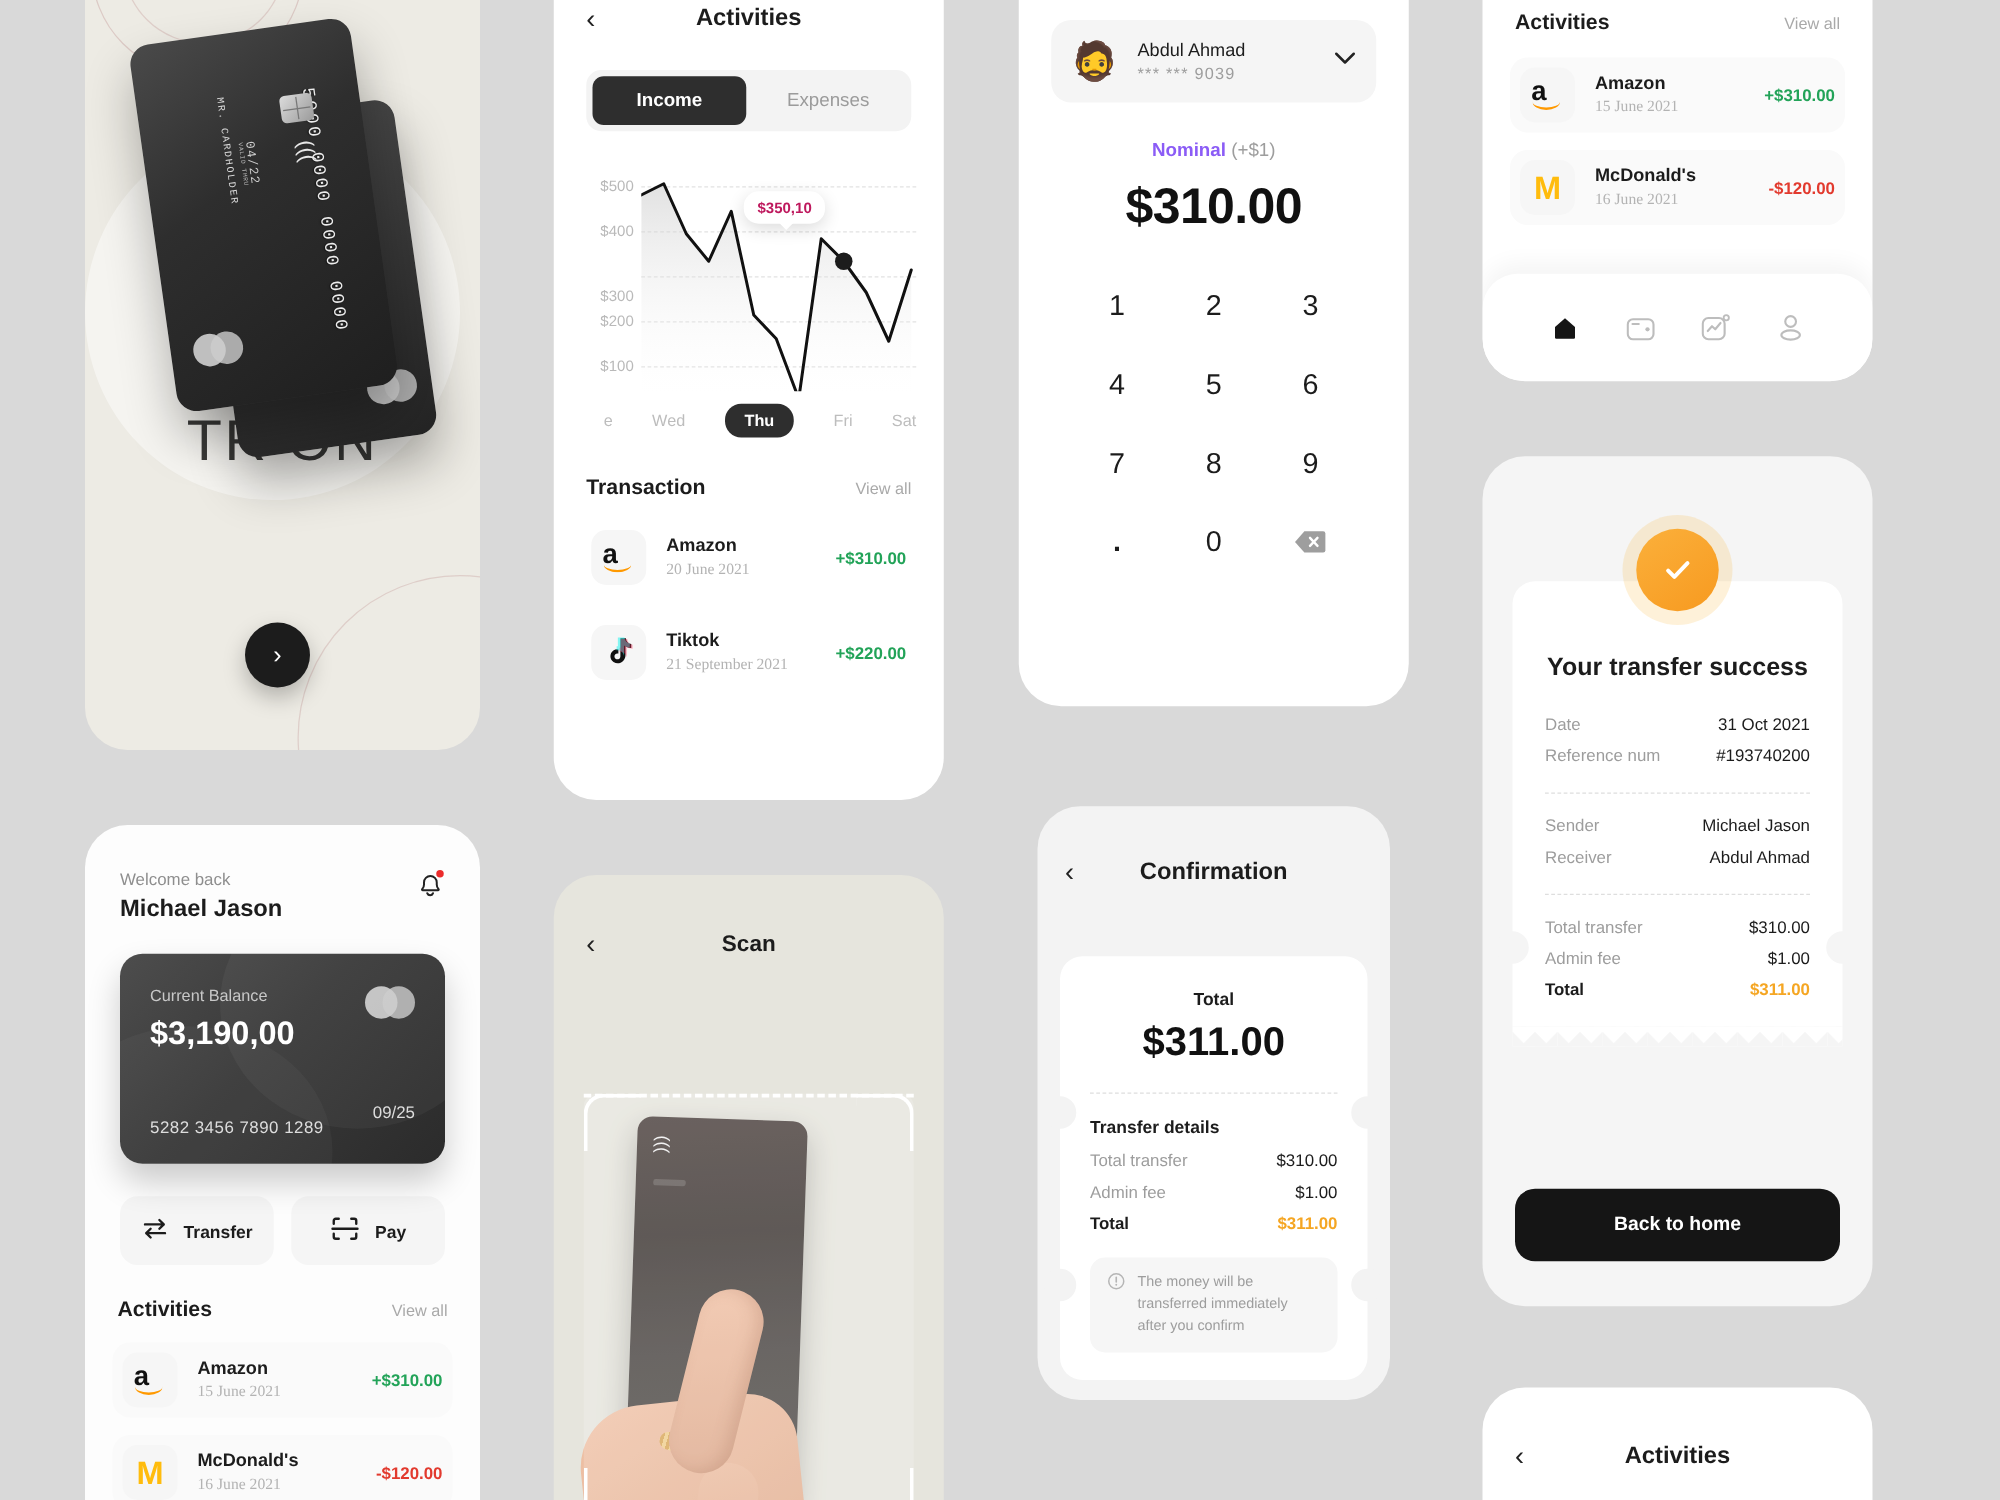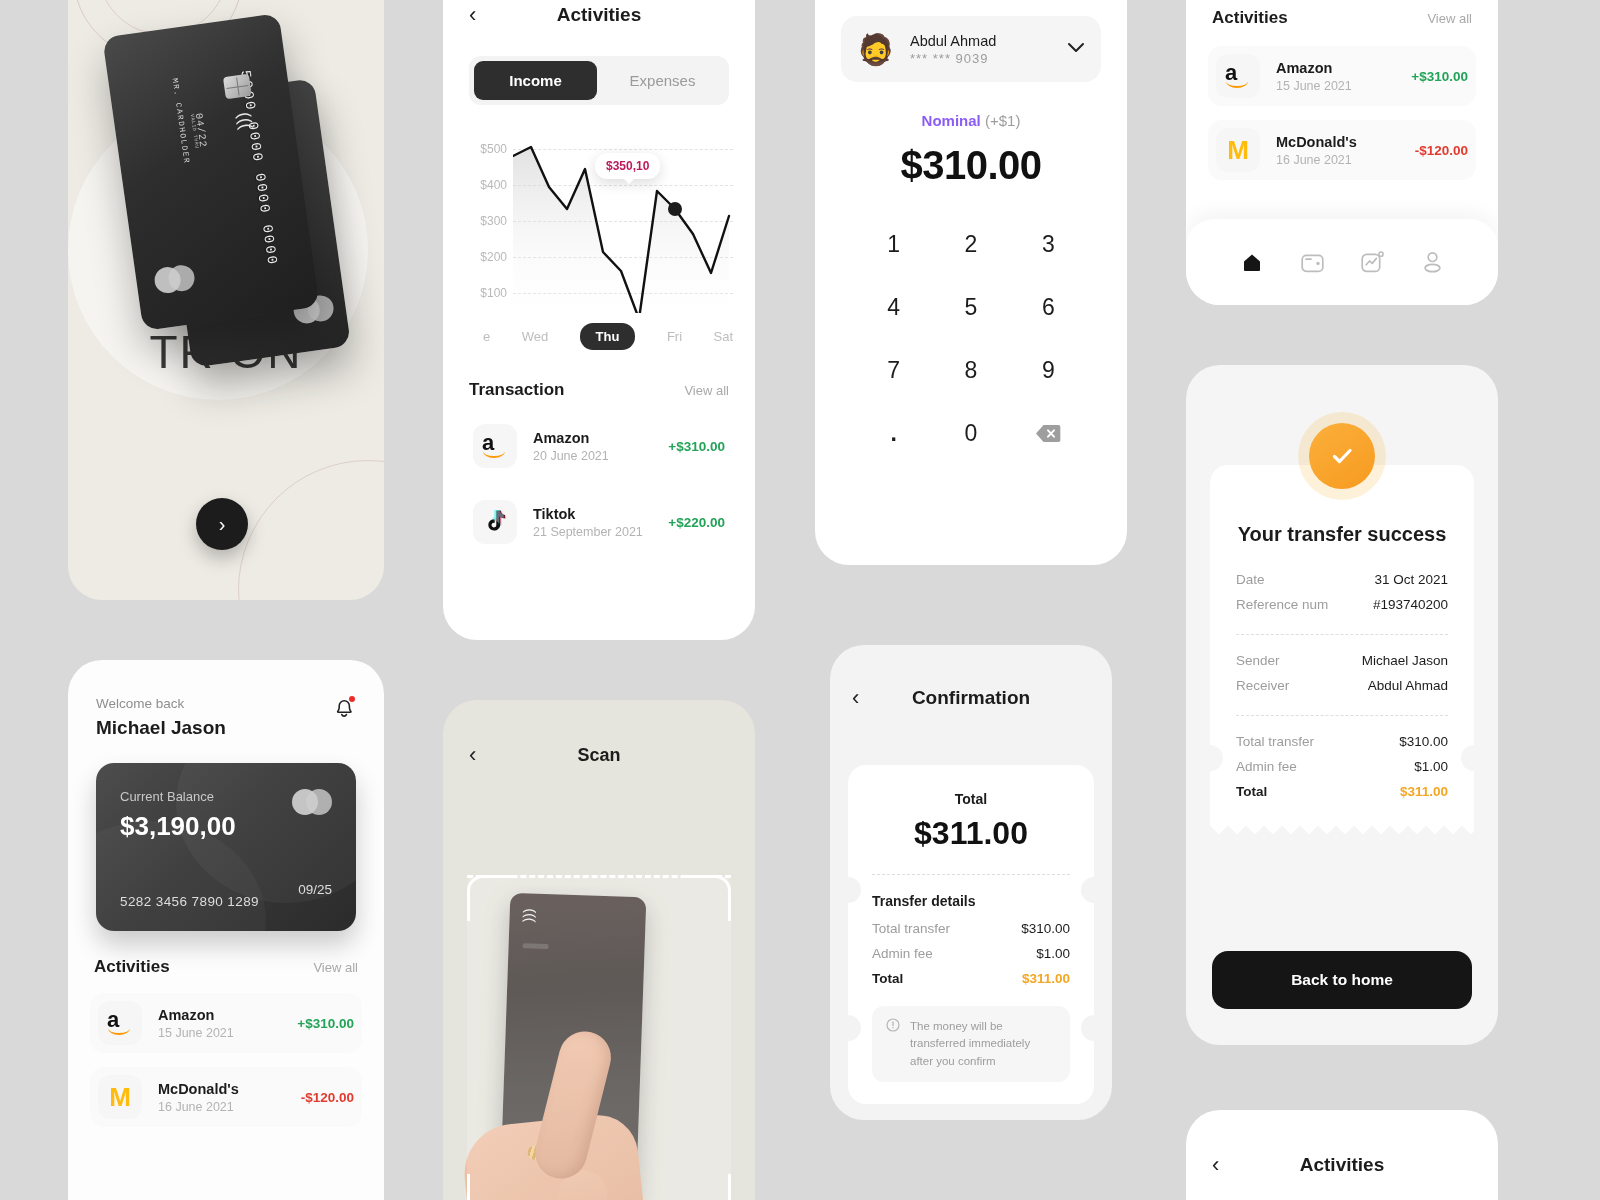--- a/index.html
+++ b/index.html
@@ -107,21 +107,21 @@
   .sec-link { font-size: 13px; color:#a9a9a9; }
 
   .tx-row { display:flex; align-items:center; margin: 16px 22px 0 22px; padding: 8px; border-radius: 14px; }
   .tx-row.tint { background:#fafafa; }
   .tx-logo {
     width: 44px; height: 44px; border-radius: 12px; background:#f6f6f6;
     display:flex; align-items:center; justify-content:center; flex: 0 0 44px;
   }
   .tx-mid { flex: 1; margin-left: 16px; }
   .tx-name { font-size: 14.5px; font-weight: 700; color:#1c1c1c; }
-  .tx-date { font-size: 12.5px; color:#b3b3b3; margin-top: 3px; }
+  .tx-date { font-size: 12.5px; color:#b3b3b3; margin-top: 3px; font-family: Liberation Serif, serif; }
   .tx-amt { font-size: 13.5px; font-weight: 700; }
   .pos { color:#22a358; }
   .neg { color:#e23a2e; }
 
   
   .amz { position:relative; width: 26px; height: 26px; }
   .amz b { font-size: 22px; font-weight: 700; color:#111; line-height: 20px; display:block; font-family:"Liberation Sans",sans-serif;}
   .amz i { position:absolute; left: 1px; bottom: 1px; width: 22px; height: 8px;
     border-bottom: 2.5px solid #ff9900; border-radius: 0 0 60% 60%/0 0 100% 100%; }
   .mcd { color:#ffbc0d; font-size: 26px; font-weight: 700; line-height: 26px; font-family:"Liberation Sans",sans-serif; }
@@ -310,21 +310,21 @@
 
     <div class="segmented">
       <div class="seg active">Income</div>
       <div class="seg">Expenses</div>
     </div>
 
     <div class="chartwrap">
       <div class="ylabels">
         <span style="top:8px">$500</span>
         <span style="top:44px">$400</span>
-        <span style="top:80px">$300</span>
+        <span style="top:96px">$300</span>
         <span style="top:116px">$200</span>
         <span style="top:152px">$100</span>
       </div>
       <div class="gridlines">
         <i style="top:8px"></i>
           <i style="top:44px"></i>
           <i style="top:80px"></i>
           <i style="top:116px"></i>
           <i style="top:152px"></i>
       </div>
@@ -510,20 +510,40 @@
       <div class="bal-lbl">Current Balance</div>
       <div class="bal-amt">$3,190,00</div>
       <div class="mclogo">
           <i></i>
           <i></i>
         </div>
       <div class="bal-num">5282 3456 7890 1289</div>
       <div class="bal-exp">09/25</div>
     </div>
 
+    <div class="actions">
+      <div class="action">
+        <span>
+          <svg width="22" height="20" viewBox="0 0 22 20" fill="none">
+              <path d="M3 6.5h15M14.5 3L18 6.5 14.5 10" stroke="#1c1c1c" stroke-width="1.9" stroke-linecap="round" stroke-linejoin="round"></path>
+              <path d="M19 13.5H4M7.5 10L4 13.5 7.5 17" stroke="#1c1c1c" stroke-width="1.9" stroke-linecap="round" stroke-linejoin="round"></path>
+            </svg>
+        </span>
+        <span>Transfer</span>
+      </div>
+      <div class="action">
+        <span>
+          <svg width="24" height="22" viewBox="0 0 24 22" fill="none">
+              <path d="M3 7V4.6A1.6 1.6 0 014.6 3H7M17 3h2.4A1.6 1.6 0 0121 4.6V7M21 15v2.4a1.6 1.6 0 01-1.6 1.6H17M7 19H4.6A1.6 1.6 0 013 17.4V15" stroke="#1c1c1c" stroke-width="1.9" stroke-linecap="round"></path>
+              <path d="M2 11h20" stroke="#1c1c1c" stroke-width="1.9" stroke-linecap="round"></path>
+            </svg>
+        </span>
+        <span>Pay</span>
+      </div>
+    </div>
 
     <div class="sec-head" style="margin-top:26px">
       <div class="sec-title">Activities</div>
       <div class="sec-link">View all</div>
     </div>
 
     <div class="tx-row tint" style="margin-top:16px">
       <div class="tx-logo">
           <div class="amz">
             <b>a</b>

